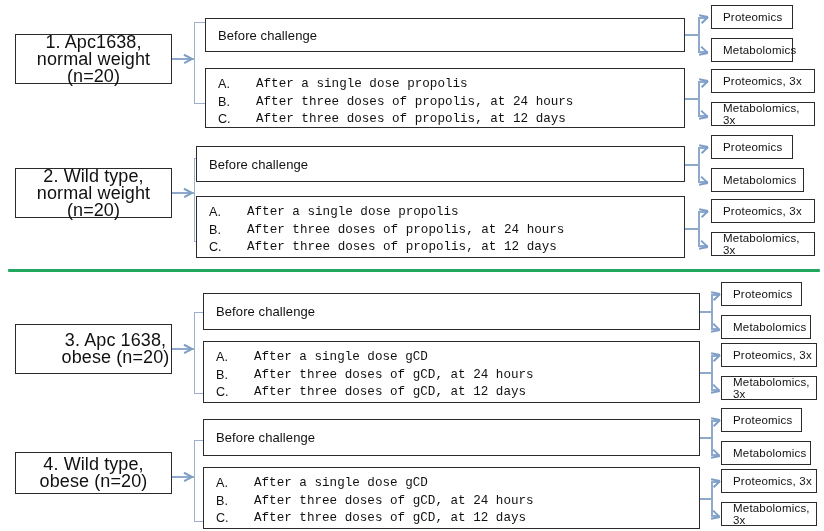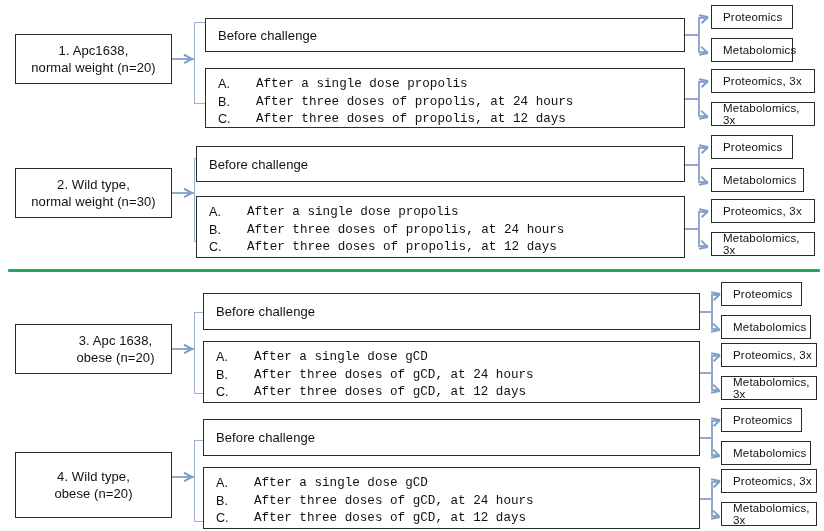--- a/index.html
+++ b/index.html
@@ -23,21 +23,21 @@
     background:#ffffff;
     color:#111111;
     display:flex;
     align-items:center;
   }
 
   
   .grp{
     justify-content:center;
     text-align:center;
-    font-size:13px;
+    font-size:18px;
     line-height:17px;
     letter-spacing:.1px;
   }
   .grp span{display:block;white-space:pre-line;}
 
   
   .stage-box{
     font-size:13px;
     padding-left:12px;
     letter-spacing:.1px;
@@ -166,21 +166,21 @@
 
   <div class="box out" style="left:711px;top:69px;width:104px;height:24px;">
     <span>Proteomics,  3x</span>
   </div>
   <div class="box out" style="left:711px;top:102px;width:104px;height:24px;">
     <span>Metabolomics,  3x</span>
   </div>
 
   <div class="box grp" style="left:15px;top:168px;width:157px;height:50px;">
     <span>2. Wild type,
-normal weight (n=30)</span>
+normal weight (n=20)</span>
   </div>
 
   <div class="ln h" style="left:172px;top:192px;width:22px;"></div>
   <div class="ah" style="left:183px;top:187px;">
       <i class="a"></i>
       <i class="b"></i>
     </div>
   <div class="brk" style="left:194px;top:158px;width:10px;height:82px;"></div>
 
   <div class="box stage-box" style="left:196px;top:146px;width:489px;height:36px;">
@@ -308,21 +308,21 @@
       <i class="b"></i>
     </div>
 
   <div class="box out" style="left:721px;top:343px;width:96px;height:24px;">
     <span>Proteomics,  3x</span>
   </div>
   <div class="box out" style="left:721px;top:376px;width:96px;height:24px;">
     <span>Metabolomics,  3x</span>
   </div>
 
-  <div class="box grp" style="left:15px;top:452px;width:157px;height:66px;justify-content:center;">
+  <div class="box grp" style="left:15px;top:452px;width:157px;height:42px;justify-content:center;">
     <span>4. Wild type,
 obese (n=20)</span>
   </div>
 
   <div class="ln h" style="left:172px;top:476px;width:22px;"></div>
   <div class="ah" style="left:183px;top:471px;">
       <i class="a"></i>
       <i class="b"></i>
     </div>
   <div class="brk" style="left:194px;top:440px;width:10px;height:80px;"></div>

